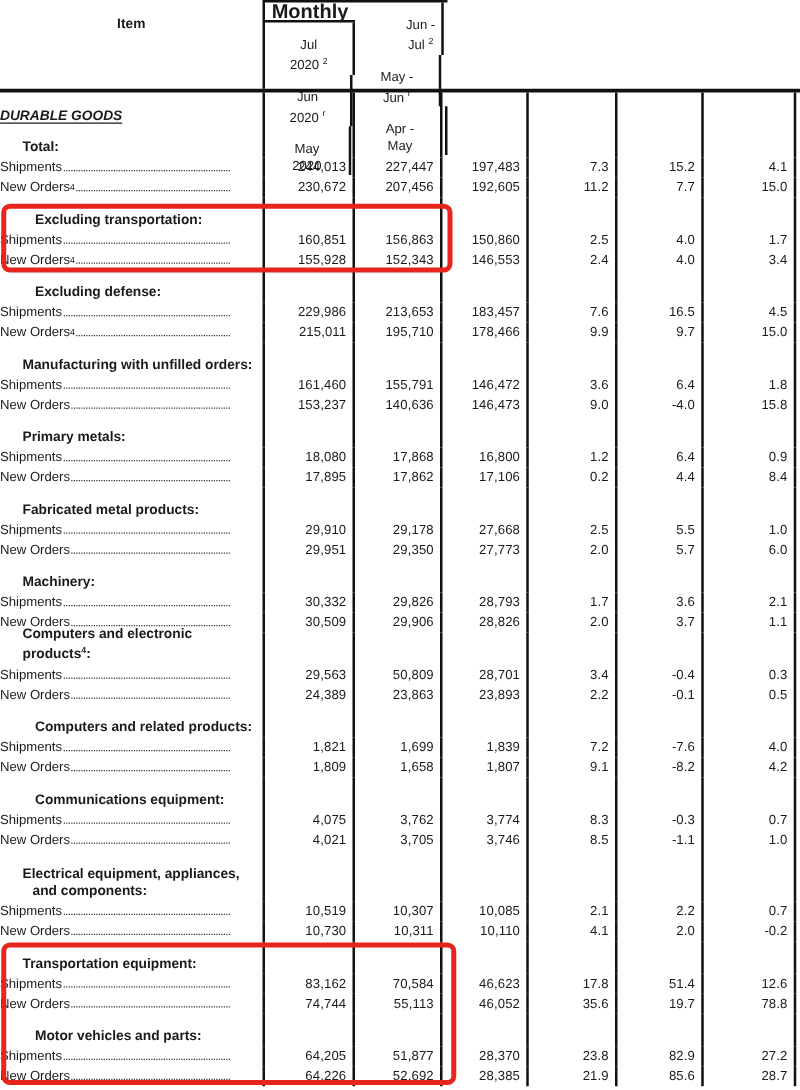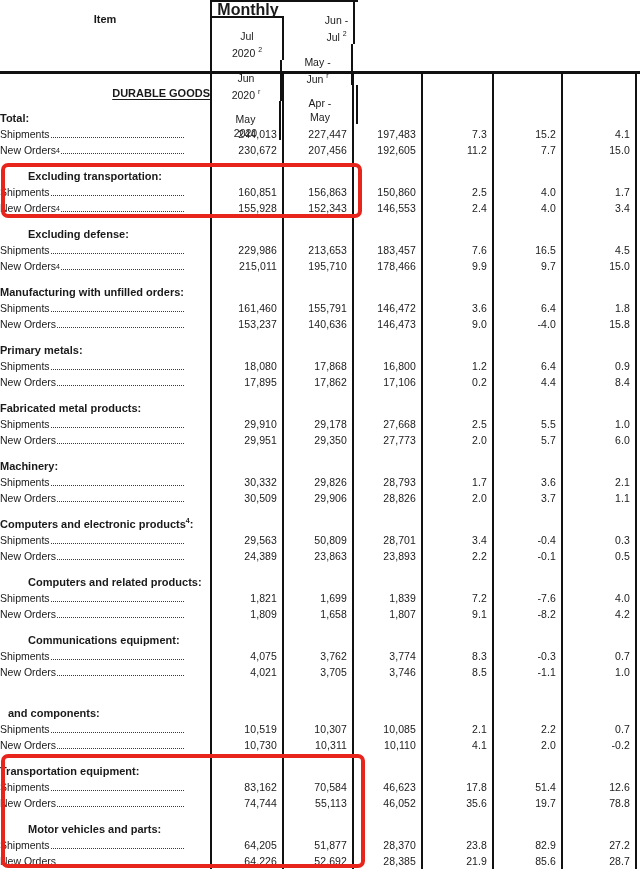--- a/index.html
+++ b/index.html
@@ -44,32 +44,32 @@
   .h-col sup{font-size:7px;}
   .thick-rule{height:3px;background:#111;width:640px;}
 
   
   .tbody{position:relative;}
   .trow{display:flex;height:16px;}
   .trow .cell{display:flex;align-items:center;height:100%;}
   .num{justify-content:flex-end;padding-right:5px;font-size:10.5px;letter-spacing:0.1px;}
   .gt-row{height:26px;}
   .gt-row .cell{align-items:flex-end;}
-  .gt{justify-content:flex-end;}
+  .gt{justify-content:flex-start;font-style:italic;}
   .gt-text{
     font-weight:bold;font-size:11px;
     text-decoration:underline;text-underline-offset:2px;
     padding-bottom:1px;
   }
   .sec-h{height:26px;}
   .sec-h .cell{align-items:flex-end;}
   .sec-h.two{height:41px;}
   .seclabel{font-weight:bold;font-size:11px;line-height:14px;padding-bottom:1px;}
   .seclabel sup{font-size:7px;}
-  .ind0{padding-left:0;}
+  .ind0{padding-left:18px;}
   .ind1{padding-left:28px;}
   .sec-line2{padding-left:8px;}
   .rowlabel{
     display:flex;align-items:baseline;width:100%;
     box-sizing:border-box;
     font-size:10.5px;
   }
   .rowlabel sup{font-size:7px;position:relative;top:-1px;}
   .leader{
     flex:1;border-bottom:1.8px dotted #3a3a3a;
@@ -570,20 +570,21 @@
           <div class="cell col-m3 vline num">3,746</div>
           <div class="cell col-p1 vline num">8.5</div>
           <div class="cell col-p2 vline num">-1.1</div>
           <div class="cell col-p3 vline num">1.0</div>
         </div>
       </div>
       <div class="section">
         <div class="trow sec-h two">
           <div class="cell col-item vline">
             <div class="seclabel ind0">
+              <div>Electrical equipment, appliances,</div>
               <div class="sec-line2">and components:</div>
             </div>
           </div>
           <div class="cell col-m1 vline"></div>
           <div class="cell col-m2 vline"></div>
           <div class="cell col-m3 vline"></div>
           <div class="cell col-p1 vline"></div>
           <div class="cell col-p2 vline"></div>
           <div class="cell col-p3 vline"></div>
         </div>

